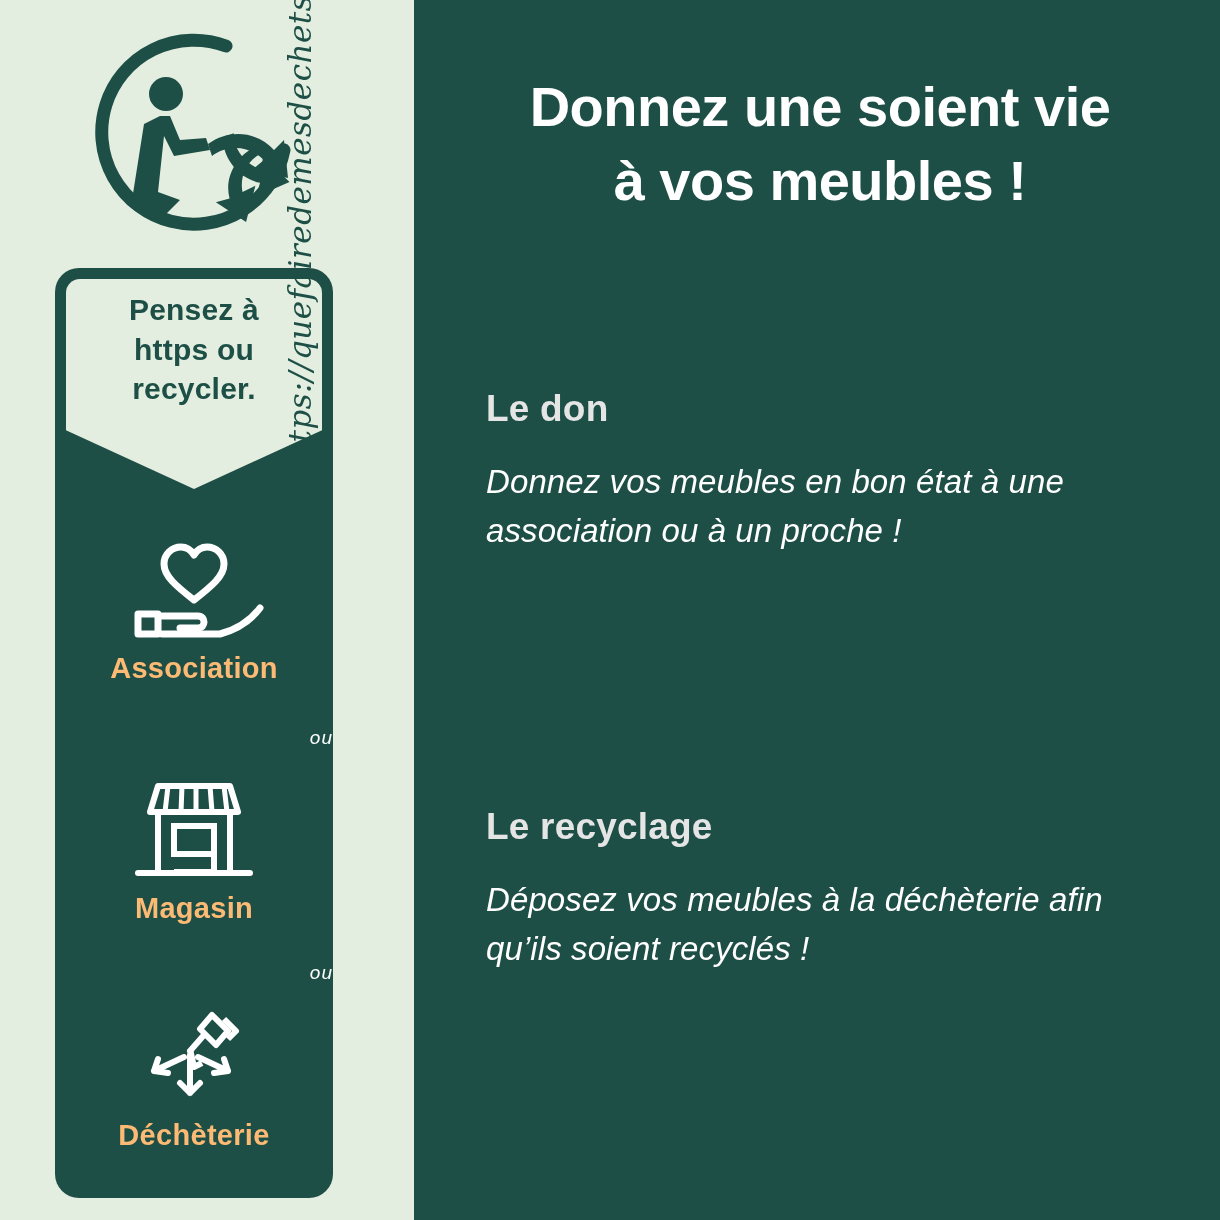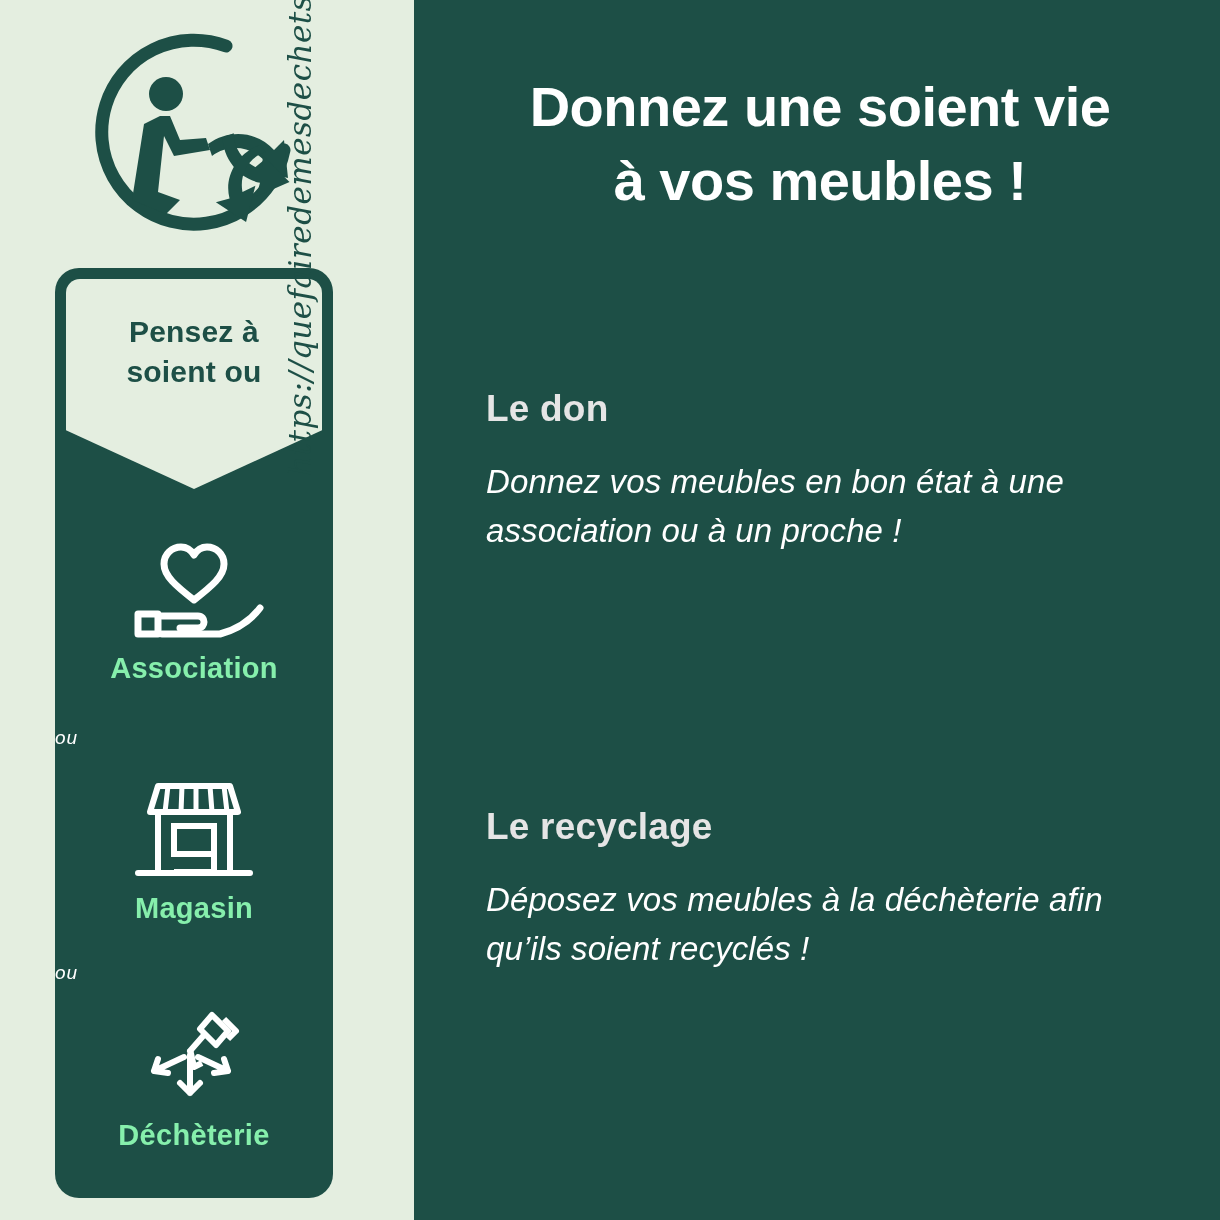--- a/index.html
+++ b/index.html
@@ -59,54 +59,54 @@
     top: 279px;
     width: 256px;
     height: 210px;
     background: #e4eee0;
     border-radius: 14px 14px 0 0;
     clip-path: polygon(0 0, 100% 0, 100% 72%, 50% 100%, 0 72%);
   }
   .ribbon-head-text {
     position: absolute;
     left: 66px;
-    top: 312px;
+    top: 290px;
     width: 256px;
     text-align: center;
     color: #1d4f46;
     font-size: 30px;
     font-weight: bold;
     line-height: 1.32;
     letter-spacing: 0.2px;
   }
   
   .ribbon-item {
     position: absolute;
     left: 55px;
     width: 278px;
     text-align: center;
-    color: #86efac;
+    color: #fdba74;
   }
   .ribbon-item .icon-wrap {
     display: block;
     height: 108px;
     margin: 0 auto;
   }
   .ribbon-item .item-label {
     display: block;
     font-size: 29px;
     font-weight: bold;
     margin-top: 6px;
     letter-spacing: 0.3px;
   }
   .ou {
     position: absolute;
     left: 55px;
     width: 278px;
-    text-align: left;
+    text-align: right;
     color: #ffffff;
     font-size: 19px;
     font-style: italic;
     letter-spacing: 1px;
   }
   #item-association { top: 538px; }
   #ou-1            { top: 727px; }
   #item-magasin    { top: 778px; }
   #ou-2            { top: 962px; }
   #item-dechetterie{ top: 1005px; }
@@ -179,21 +179,22 @@
       <path d="M120 112 C142 96 170 100 186 118 L196 108 L200 146 L164 138 L176 128 C162 114 140 112 124 124 Z" fill="#1d4f46"></path>
       <path d="M126 140 C146 150 170 146 184 130 L194 140 L198 104 L162 114 L174 122 C160 134 142 136 128 128 Z" fill="#1d4f46" transform="rotate(60 160 130)"></path>
       <path d="M122 150 C140 166 168 166 184 150 L194 160 L196 124 L160 134 L172 142 C158 154 138 154 126 142 Z" fill="#1d4f46" transform="rotate(120 158 146)"></path>
     </svg>
   </div>
 
   <div class="ribbon"></div>
   <div class="ribbon-head"></div>
   <div class="ribbon-head-text">
     <div>Pensez à</div>
-    <div>soient ou</div>
+    <div>https ou</div>
+    <div>recycler.</div>
   </div>
 
   <div class="ribbon-item" id="item-association">
     <span class="icon-wrap">
       <svg viewBox="0 0 140 108" width="140" height="108" fill="none">
         <path d="M70 62 C52 48 40 38 40 26 C40 16 48 9 57 9 C63 9 67 12 70 17 C73 12 77 9 83 9 C92 9 100 16 100 26 C100 38 88 48 70 62 Z" stroke="#ffffff" stroke-width="7" stroke-linejoin="round" fill="none"></path>
         <path d="M14 76 L14 96 L34 96 L34 76 Z" stroke="#ffffff" stroke-width="7" stroke-linejoin="round" fill="none"></path>
         <path d="M38 78 L74 78 C82 78 82 90 74 90 L56 90" stroke="#ffffff" stroke-width="7" stroke-linecap="round" fill="none"></path>
         <path d="M38 96 L96 96 C118 90 130 78 136 70" stroke="#ffffff" stroke-width="7" stroke-linecap="round" fill="none"></path>
       </svg>

